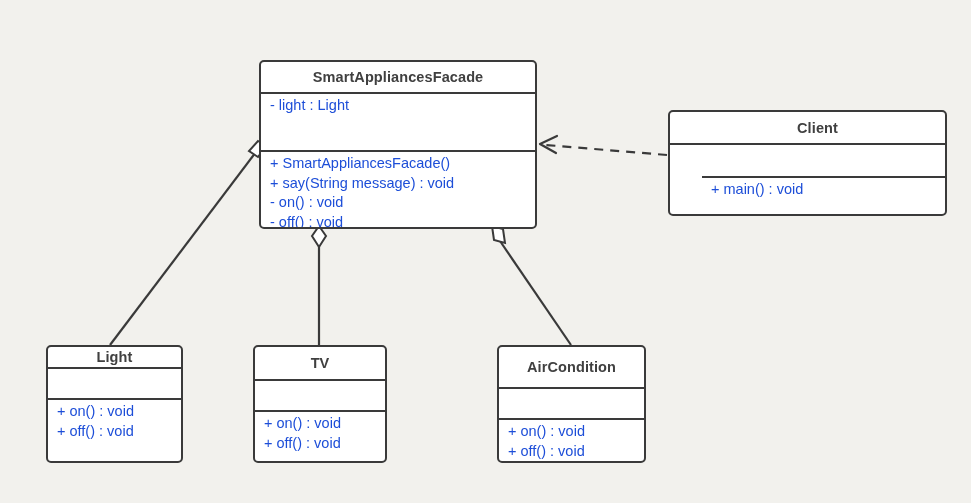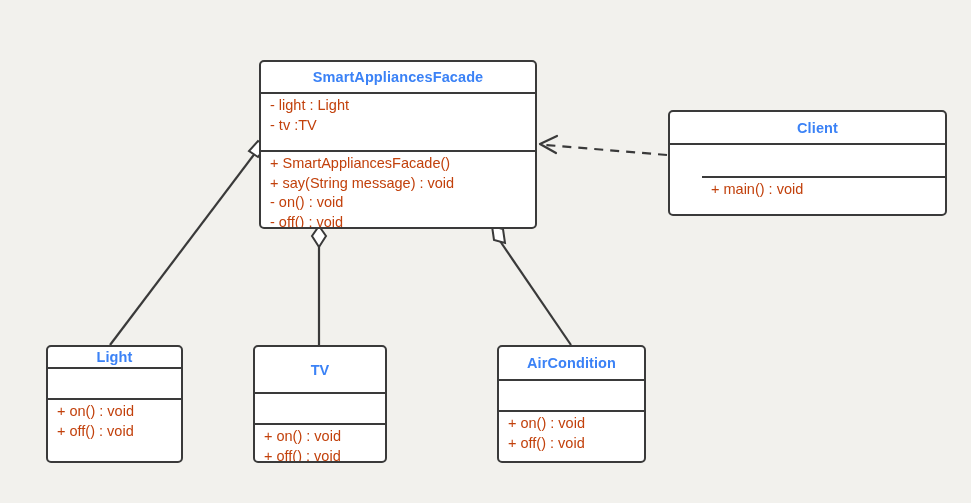--- a/index.html
+++ b/index.html
@@ -32,35 +32,35 @@
     background: #ffffff;
     border: 2px solid #3a3a3a;
     border-radius: 5px;
     box-sizing: border-box;
     overflow: hidden;
     z-index: 2;
   }
   .uml-name {
     text-align: center;
     font-weight: bold;
-    color: #3b82f6;
+    color: #404040;
     font-size: 14.5px;
     letter-spacing: 0.1px;
     box-sizing: border-box;
     display: flex;
     align-items: center;
     justify-content: center;
   }
   .uml-divider {
     border-top: 2px solid #3a3a3a;
   }
   .uml-compartment {
     box-sizing: border-box;
     padding: 2px 0 0 9px;
-    color: #c2410c;
+    color: #1d4ed8;
     font-size: 14.5px;
     line-height: 19.5px;
   }
   .uml-compartment .row {
     white-space: nowrap;
   }
   
   #facade { left: 259px; top: 60px; width: 278px; height: 169px; }
   #facade .uml-name { height: 30px; }
   #facade .attrs { height: 58px; }
@@ -70,26 +70,26 @@
   #client .uml-name { height: 31px; padding-left: 20px; }
   #client .attrs { height: 33px; }
   #client .methods { height: 38px; margin-left: 32px; }
   
   #light { left: 46px; top: 345px; width: 137px; height: 118px; }
   #light .uml-name { height: 20px; }
   #light .attrs { height: 31px; }
   #light .methods { height: 51px; }
   
   #tv { left: 253px; top: 345px; width: 134px; height: 118px; }
-  #tv .uml-name { height: 45px; }
+  #tv .uml-name { height: 32px; }
   #tv .attrs { height: 31px; }
   #tv .methods { height: 51px; }
   
   #aircondition { left: 497px; top: 345px; width: 149px; height: 118px; }
-  #aircondition .uml-name { height: 32px; }
+  #aircondition .uml-name { height: 40px; }
   #aircondition .attrs { height: 31px; }
   #aircondition .methods { height: 51px; }
 </style>
 </head>
 <body>
 
 <div id="canvas">
 
   <svg class="edges" viewBox="0 0 971 503" xmlns="http://www.w3.org/2000/svg">
 
@@ -111,21 +111,20 @@
     <g>
       <line x1="667" y1="155" x2="546" y2="145" stroke="#3a3a3a" stroke-width="2.2" stroke-dasharray="9,7"></line>
       <polyline points="557,136 540,144 556,153" fill="none" stroke="#3a3a3a" stroke-width="2.2" stroke-linecap="round" stroke-linejoin="round"></polyline>
     </g>
   </svg>
 
   <div class="uml-class" id="facade">
     <div class="uml-name">SmartAppliancesFacade</div>
     <div class="uml-compartment attrs uml-divider">
       <div class="row">- light : Light</div>
-      <div class="row">- tv :TV</div>
     </div>
     <div class="uml-compartment methods uml-divider">
       <div class="row">+ SmartAppliancesFacade()</div>
       <div class="row">+ say(String message) : void</div>
       <div class="row">- on() : void</div>
       <div class="row">- off() : void</div>
     </div>
   </div>
 
   <div class="uml-class" id="client">

